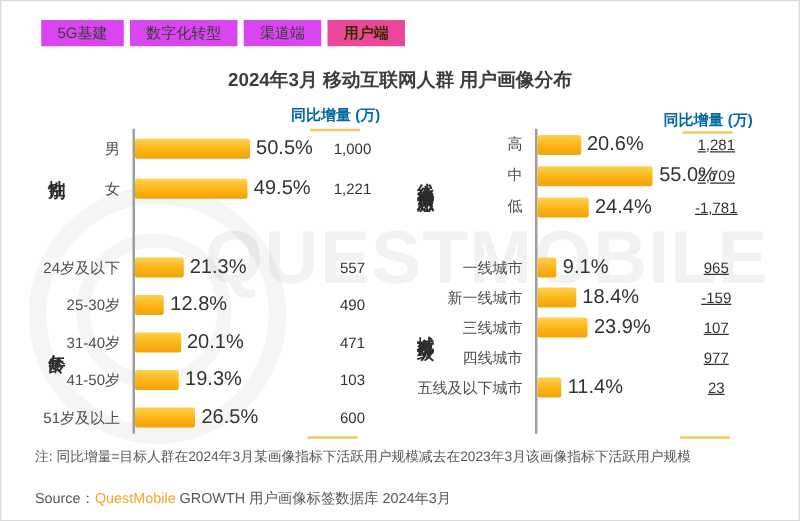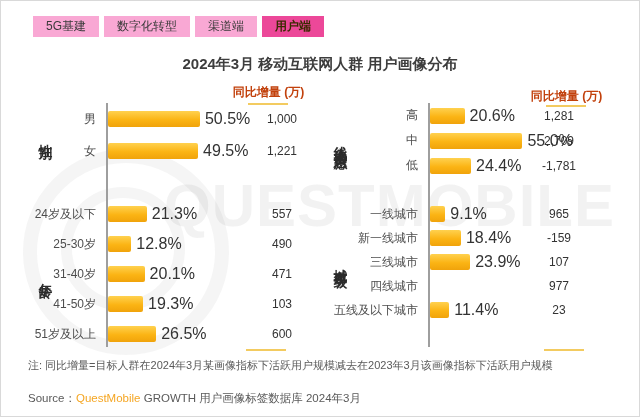--- a/index.html
+++ b/index.html
@@ -4,26 +4,26 @@
 <style>
   html,body{margin:0;padding:0;background:#fff;}
   .screen{
     position:relative;width:638px;height:415px;border:1px solid #d9d9d9;
     background:#ffffff;overflow:hidden;
     font-family:"Liberation Sans","DejaVu Sans",sans-serif;color:#333;
   }
   
   .tabs{position:absolute;left:32px;top:15px;display:flex;gap:5px;z-index:3;}
   .tab{height:21px;padding:0 13px;display:flex;align-items:center;
-       font-size:12px;background:#f9a8d4;color:#3a3a3a;cursor:pointer;white-space:nowrap;}
+       font-size:12px;background:#d946ef;color:#3a3a3a;cursor:pointer;white-space:nowrap;}
   .tab.active{background:#ec4899;color:#3b2a00;font-weight:bold;}
   
   .title{position:absolute;left:0;top:54px;width:100%;text-align:center;
          font-size:15px;font-weight:bold;color:#3d3d3d;z-index:2;}
-  .inc-header{position:absolute;font-size:12px;font-weight:bold;color:#c2410c;z-index:2;white-space:nowrap;}
+  .inc-header{position:absolute;font-size:12px;font-weight:bold;color:#0369a1;z-index:2;white-space:nowrap;}
   #inc-header-left{left:200px;top:83px;width:135px;text-align:center;}
   #inc-header-right{left:498px;top:87px;width:135px;text-align:center;}
   .gold-line{position:absolute;height:2px;background:#F3CB60;z-index:2;}
   
   .wm-text{position:absolute;left:163px;top:170px;font-size:60px;font-weight:bold;
            letter-spacing:1px;color:rgba(110,110,110,0.09);z-index:0;white-space:nowrap;}
   .wm-circle{position:absolute;border-radius:50%;z-index:0;}
   .wm-c1{left:22px;top:148px;width:178px;height:178px;border:14px solid rgba(110,110,110,0.07);}
   .wm-c2{left:60px;top:186px;width:102px;height:102px;border:11px solid rgba(110,110,110,0.07);}
   
@@ -44,21 +44,21 @@
   .lbl{text-align:right;padding-right:5px;font-size:12px;color:#4d4d4d;white-space:nowrap;flex:none;}
   #panel-left .lbl{width:65px;}
   #panel-right .lbl{width:97px;}
   .barzone{flex:1;display:flex;align-items:center;padding-left:7px;min-width:0;}
   .bar{height:16px;border-radius:2px;flex:none;
        background:linear-gradient(180deg,#FFD14F 0%,#FBB414 55%,#F0A30B 100%);}
   .pct{margin-left:5px;font-size:16px;color:#333;white-space:nowrap;}
   .val{position:absolute;top:50%;transform:translateY(-50%);
        font-size:12px;color:#333;text-align:center;white-space:nowrap;}
   #panel-left .val{left:221px;width:60px;}
-  #panel-right .val{left:208px;width:60px;}
+  #panel-right .val{left:222px;width:60px;text-decoration:underline;}
   
   .note{position:absolute;left:27px;top:357px;font-size:11px;color:#595959;z-index:2;width:590px;}
   .source{position:absolute;left:27px;top:390px;font-size:11.5px;color:#595959;z-index:2;}
   .source .brand{color:#F5A623;}
 </style>
 </head>
 <body>
 
 <div class="screen">
 

